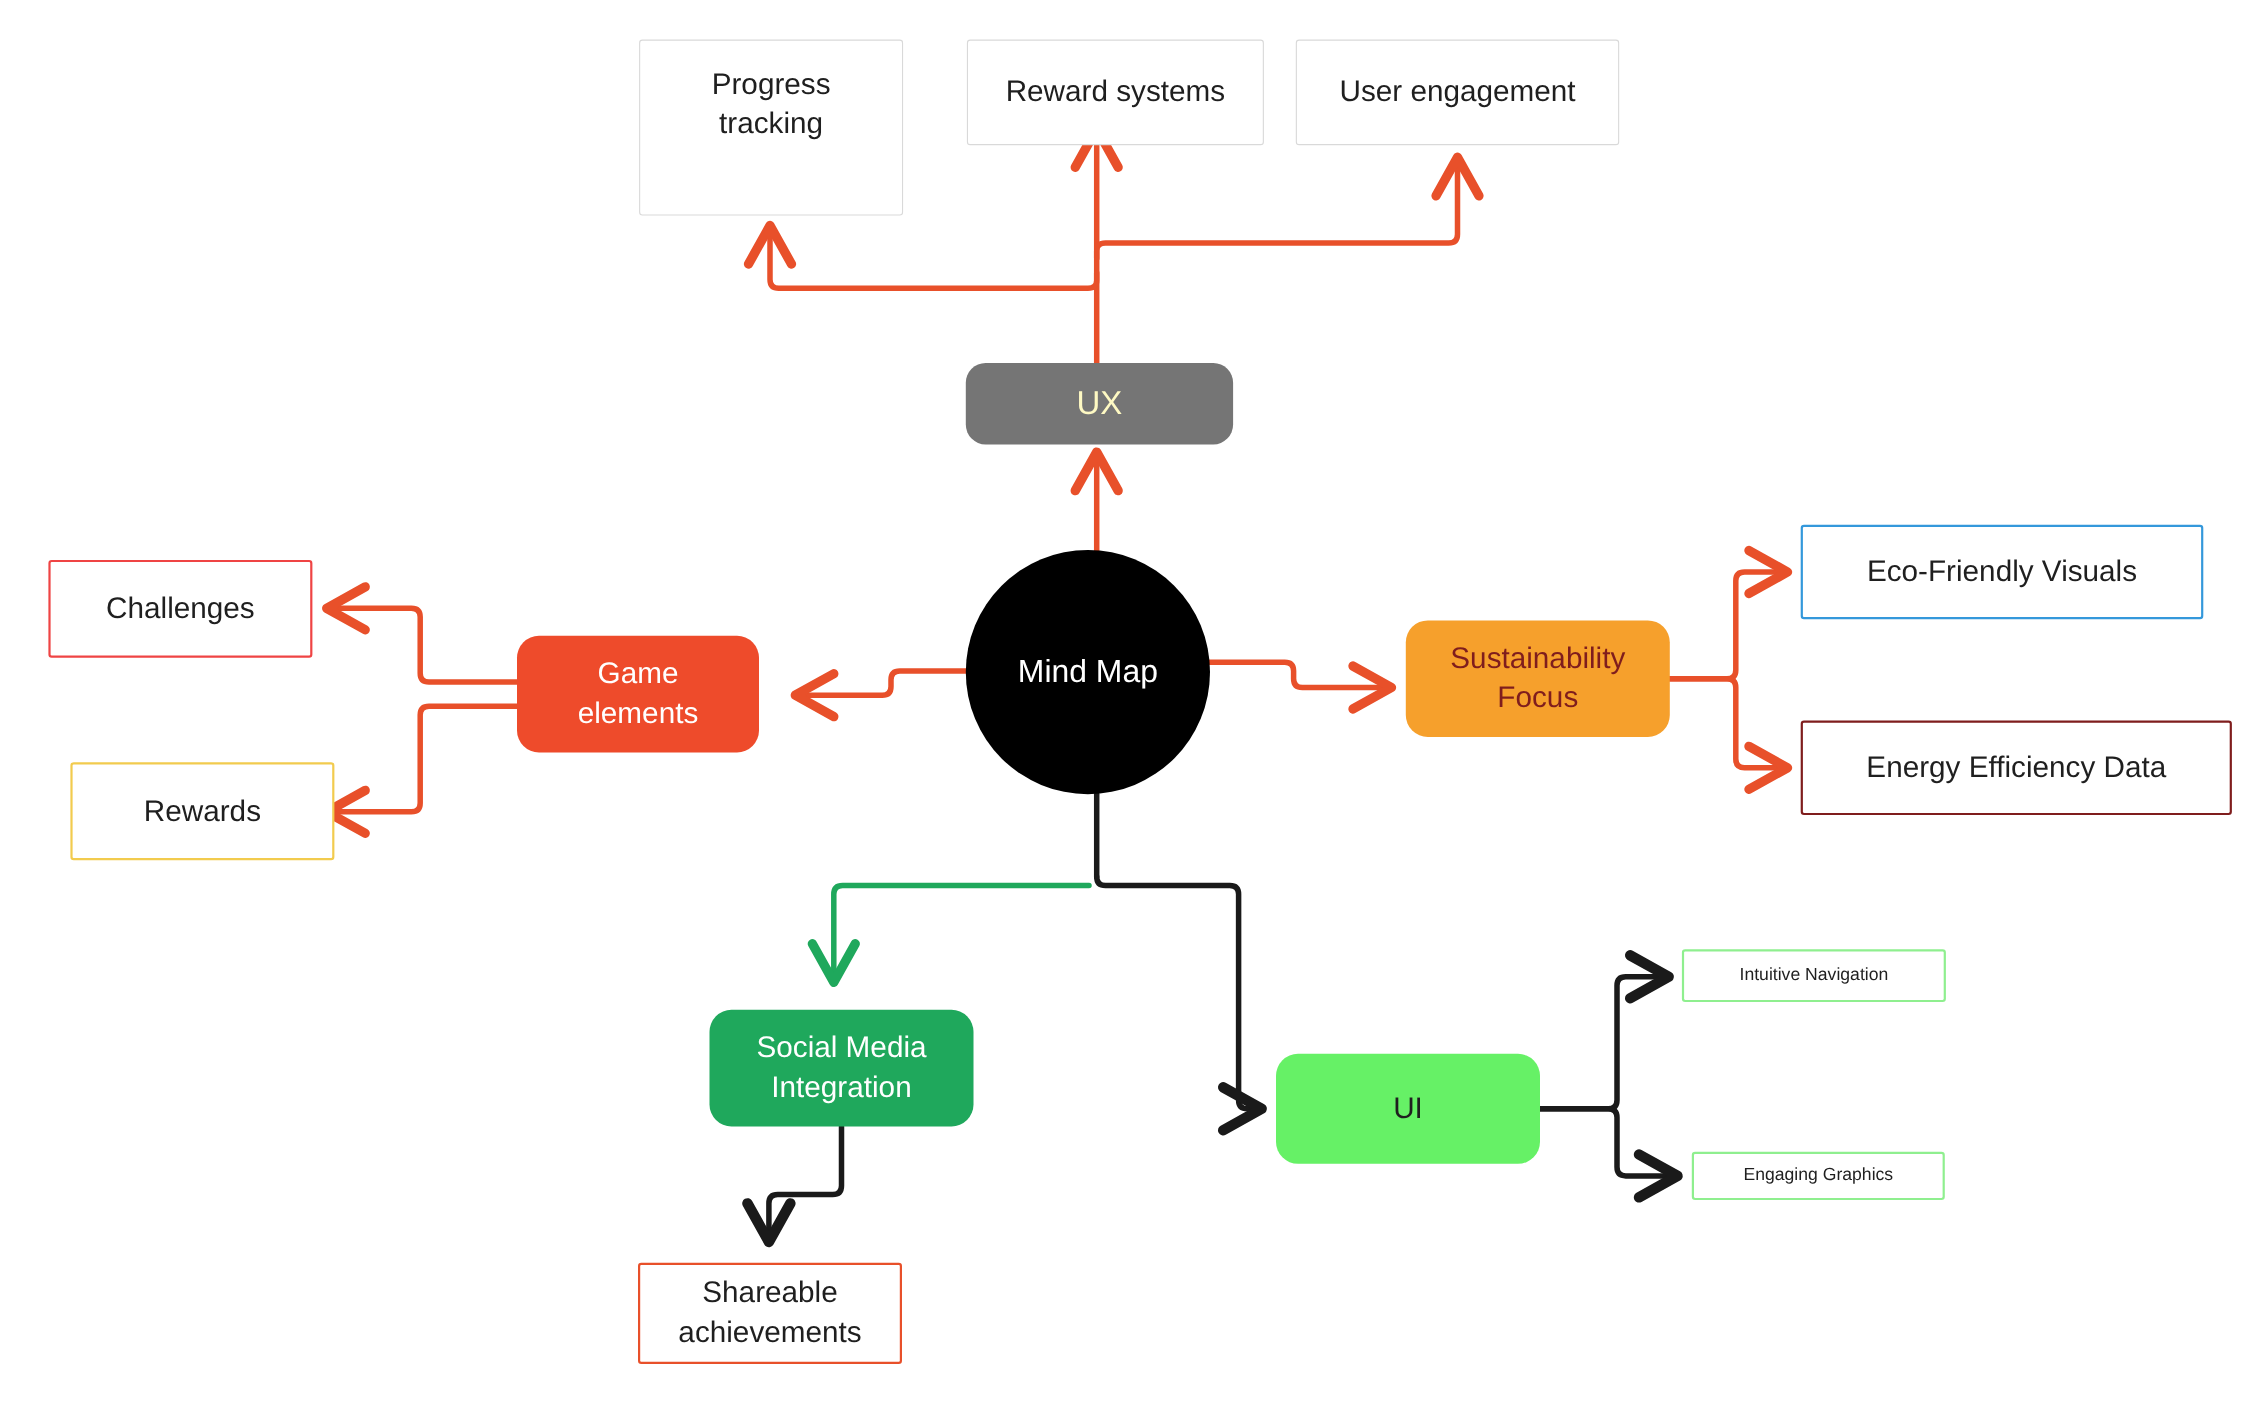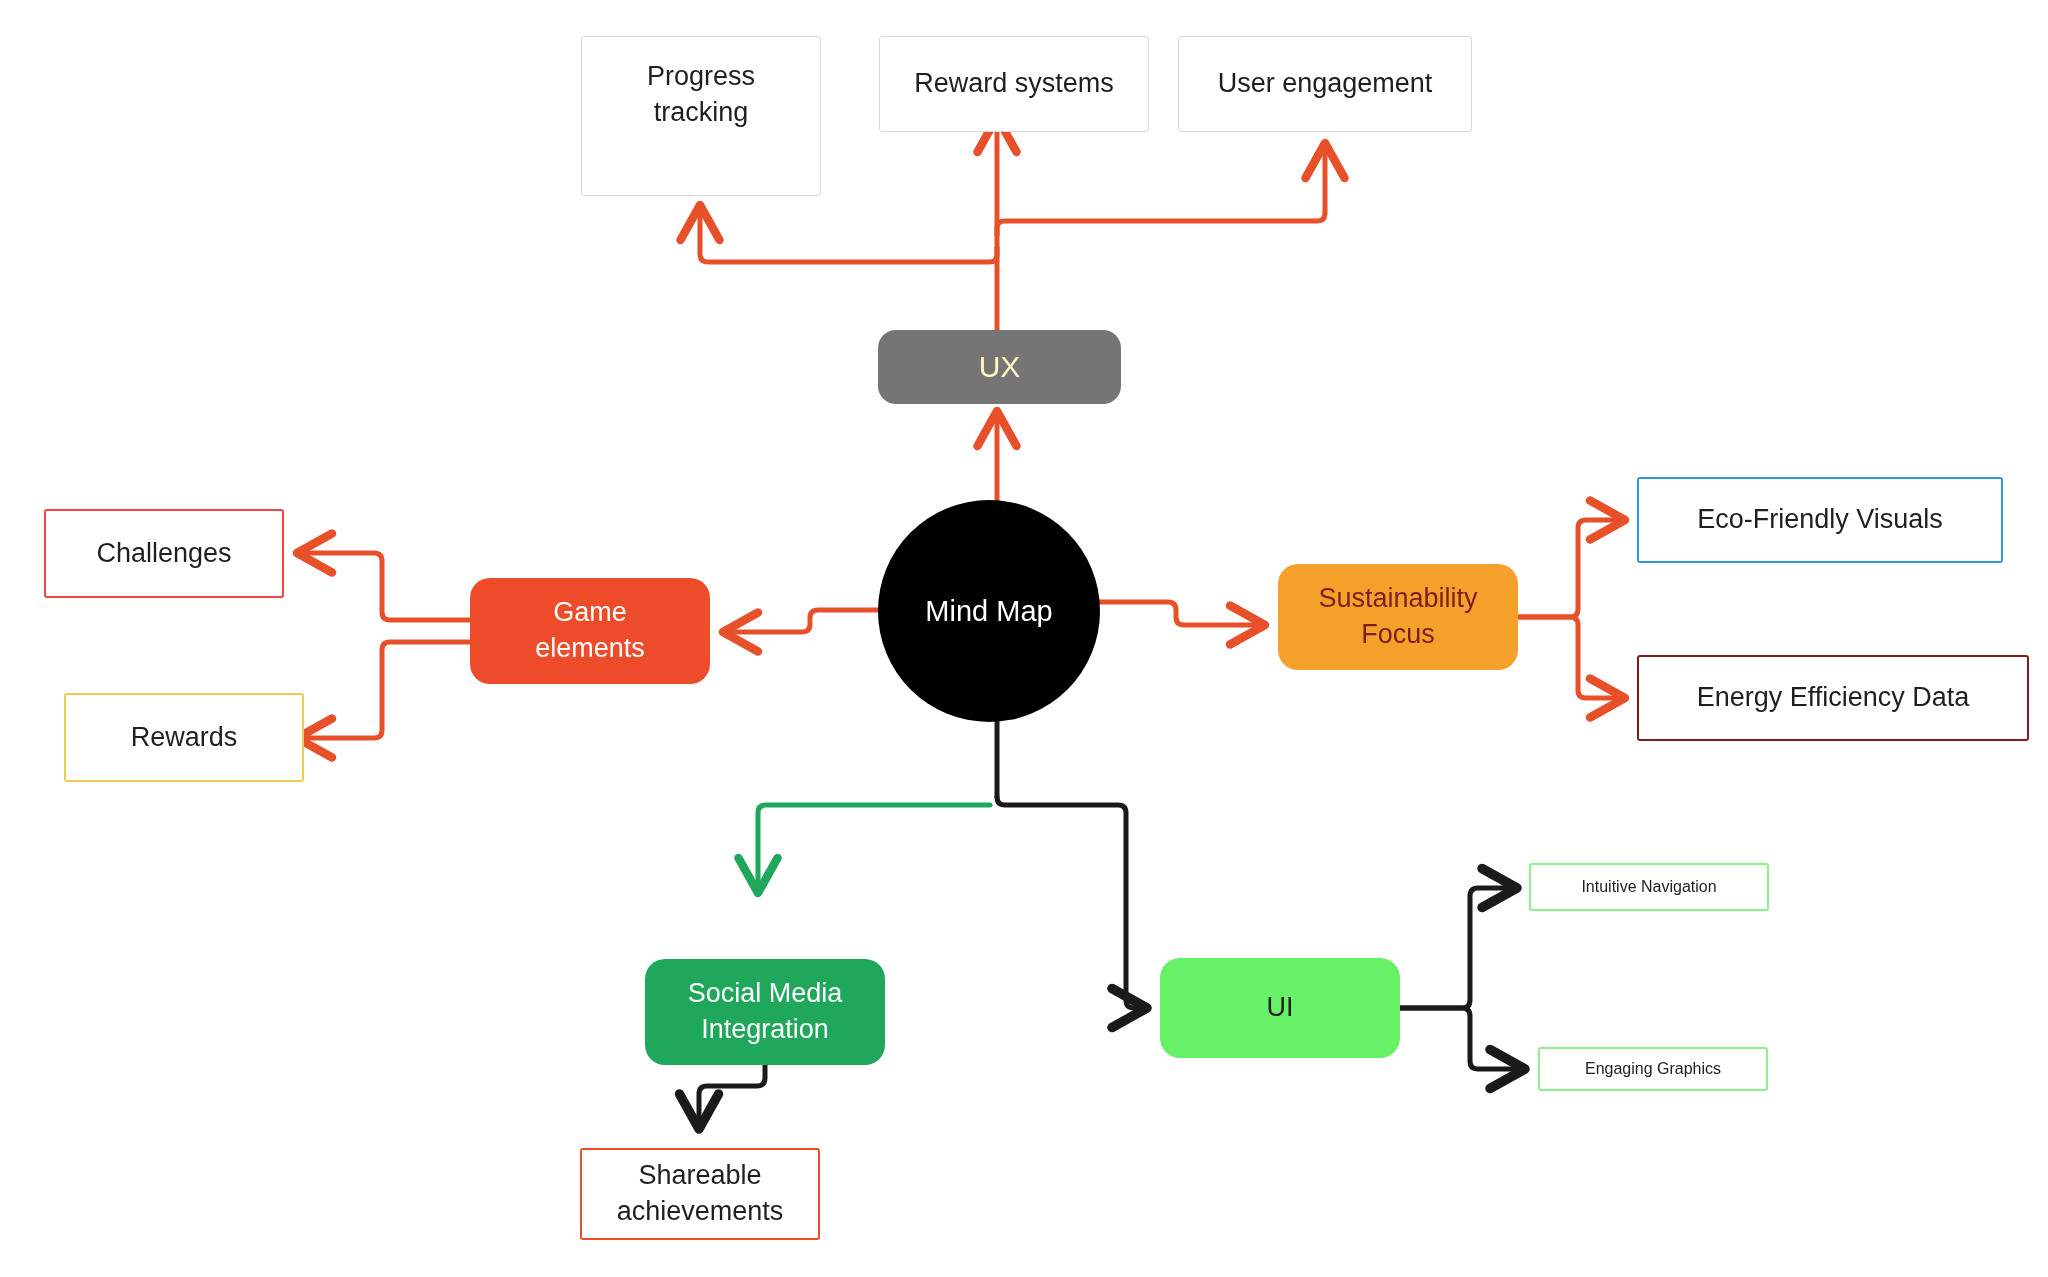--- a/index.html
+++ b/index.html
@@ -77,21 +77,21 @@
     left: 1178px; top: 36px;
     width: 294px; height: 96px;
     border: 1.5px solid #d9d9d9;
     border-radius: 3px;
     font-size: 27px;
   }
 
   
   .n-game {
     left: 470px; top: 578px;
-    width: 240px; height: 106px;
+    width: 220px; height: 106px;
     border-radius: 20px;
     background: #EE4B2B;
     color: #ffffff;
     font-size: 27px;
   }
   .n-challenges {
     left: 44px; top: 509px;
     width: 240px; height: 89px;
     border: 2px solid #ef4444;
     border-radius: 3px;
@@ -131,21 +131,20 @@
   }
 
   
   .n-social {
     left: 645px; top: 918px;
     width: 240px; height: 106px;
     border-radius: 20px;
     background: #1FA85C;
     color: #ffffff;
     font-size: 27px;
-    margin-top: 41px;
   }
   .n-shareable {
     left: 580px; top: 1148px;
     width: 240px; height: 92px;
     border: 2px solid #E8502A;
     border-radius: 3px;
     font-size: 27px;
   }
 
   

